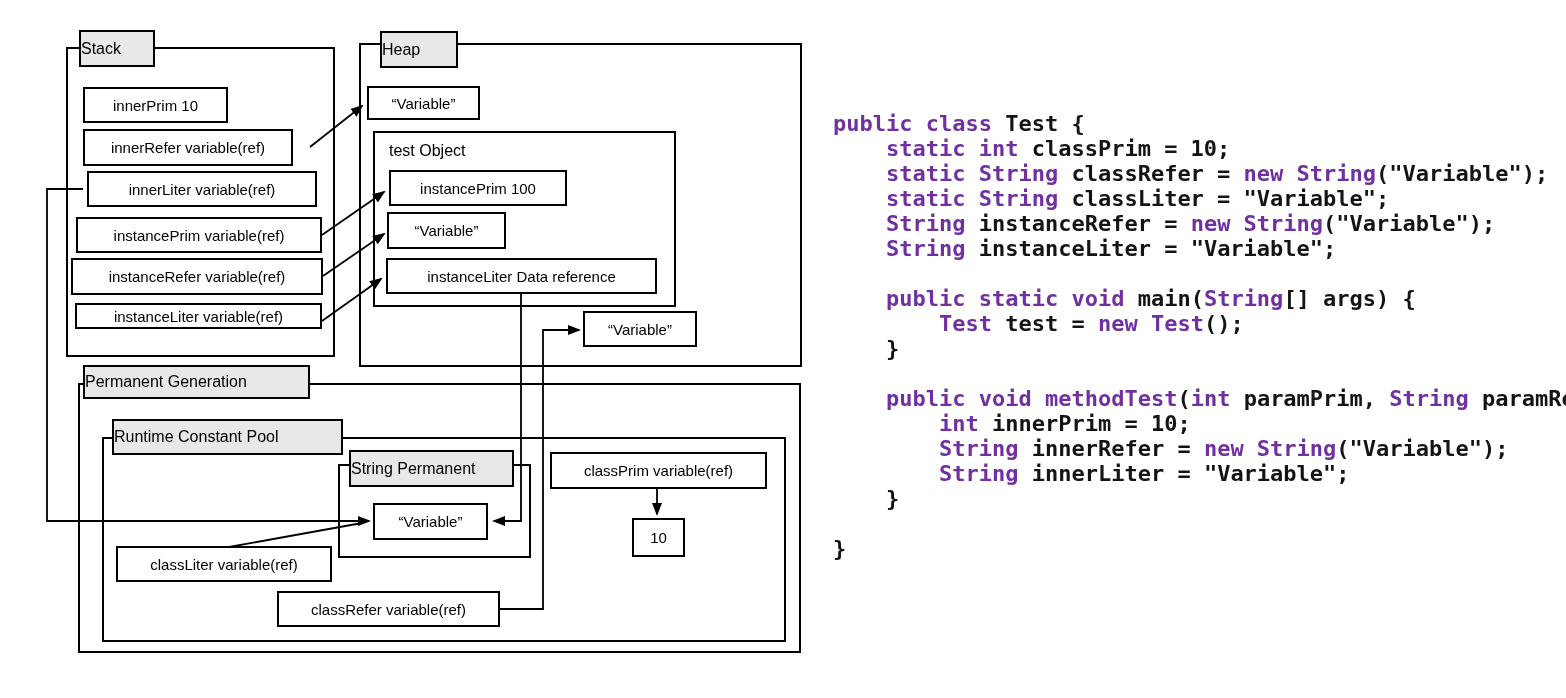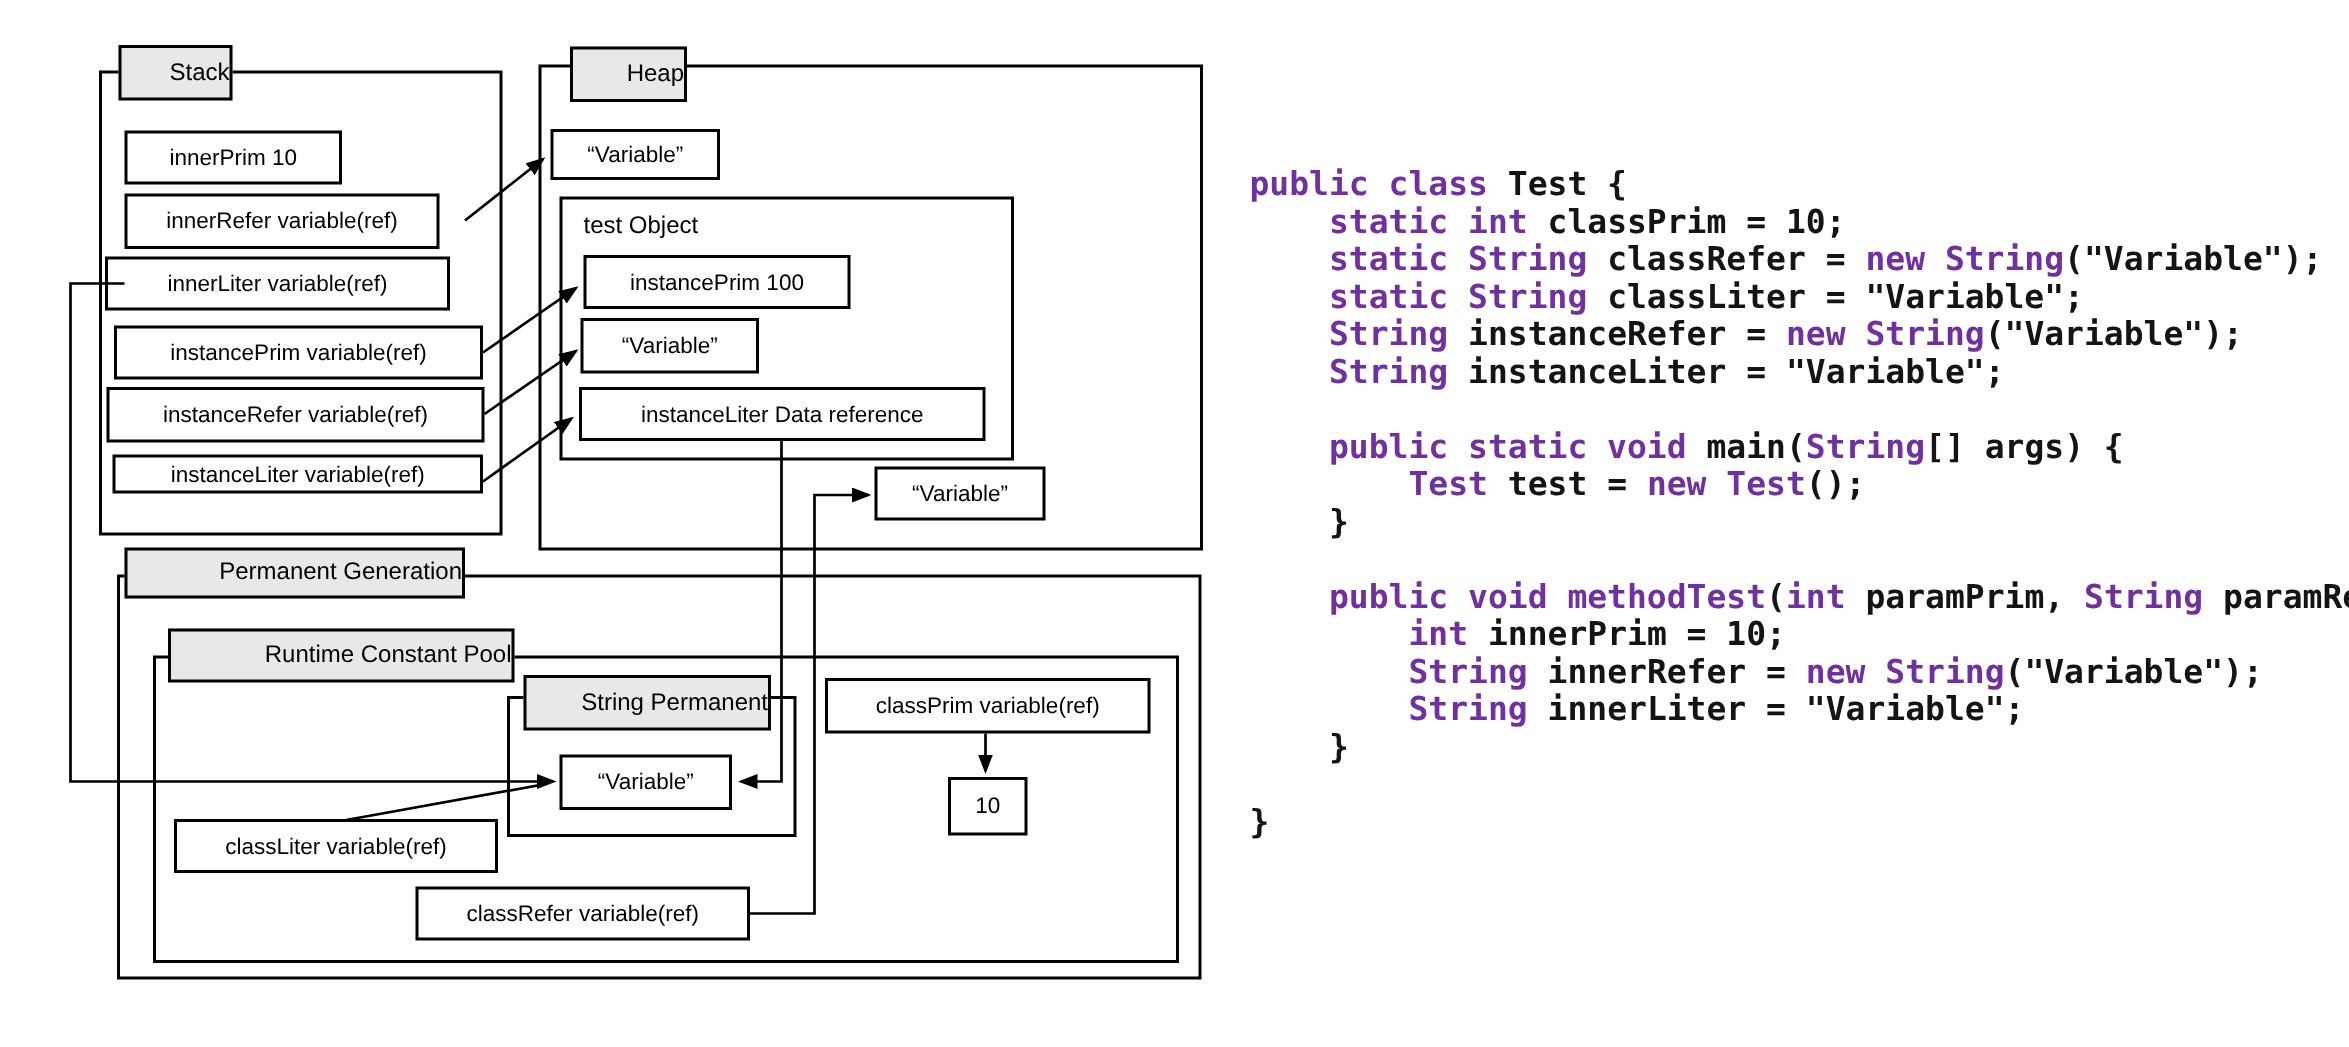--- a/index.html
+++ b/index.html
@@ -1,21 +1,21 @@
 <!DOCTYPE html>
 <html style="--kw: #7030A0;"><head>
 <meta charset="utf-8">
 <style>
   html,body{margin:0;padding:0;background:#fff;}
   #canvas{position:relative;width:1566px;height:698px;background:#fff;overflow:hidden;
           font-family:"Liberation Sans", sans-serif;color:#000;}
   .container{position:absolute;background:#fff;border:2px solid #000;z-index:1;}
   .container.inner{z-index:2;}
   .glabel{position:absolute;background:#e8e8e8;border:2px solid #000;display:flex;
-          align-items:center;justify-content:flex-end;font-size:16px;z-index:3;
+          align-items:center;justify-content:flex-start;font-size:16px;z-index:3;
           box-sizing:border-box;white-space:nowrap;}
   .vbox{position:absolute;background:#fff;border:2px solid #000;display:flex;
         align-items:center;justify-content:center;font-size:15px;z-index:4;
         box-sizing:border-box;white-space:nowrap;}
   .freelabel{position:absolute;font-size:16px;z-index:4;white-space:nowrap;}
   #arrows{position:absolute;left:0;top:0;width:1566px;height:698px;z-index:5;pointer-events:none;}
   #code-block{position:absolute;left:833px;top:111px;z-index:1;
               font-family:"DejaVu Sans Mono", monospace;font-weight:bold;font-size:22px;}
   .code-line{height:25px;line-height:25px;white-space:pre;color:#141414;}
   .kw{color:var(--kw,#7030A0);}
@@ -48,21 +48,21 @@
   <div class="glabel" style="left:349px;top:450px;width:165px;height:37px;">
       <span>String Permanent</span>
     </div>
 
   <div class="vbox" style="left:83px;top:87px;width:145px;height:36px;">
       <span>innerPrim 10</span>
     </div>
   <div class="vbox" style="left:83px;top:129px;width:210px;height:37px;">
       <span>innerRefer variable(ref)</span>
     </div>
-  <div class="vbox" style="left:70px;top:171px;width:230px;height:36px;">
+  <div class="vbox" style="left:87px;top:171px;width:230px;height:36px;">
       <span>innerLiter variable(ref)</span>
     </div>
   <div class="vbox" style="left:76px;top:217px;width:246px;height:36px;">
       <span>instancePrim variable(ref)</span>
     </div>
   <div class="vbox" style="left:71px;top:258px;width:252px;height:37px;">
       <span>instanceRefer variable(ref)</span>
     </div>
   <div class="vbox" style="left:75px;top:303px;width:247px;height:26px;">
       <span>instanceLiter variable(ref)</span>

